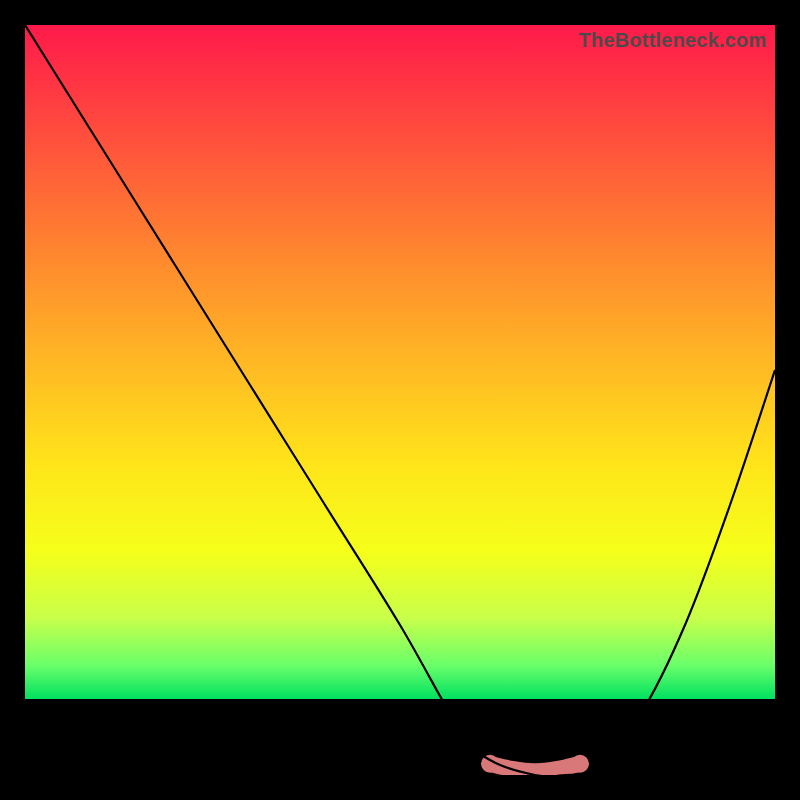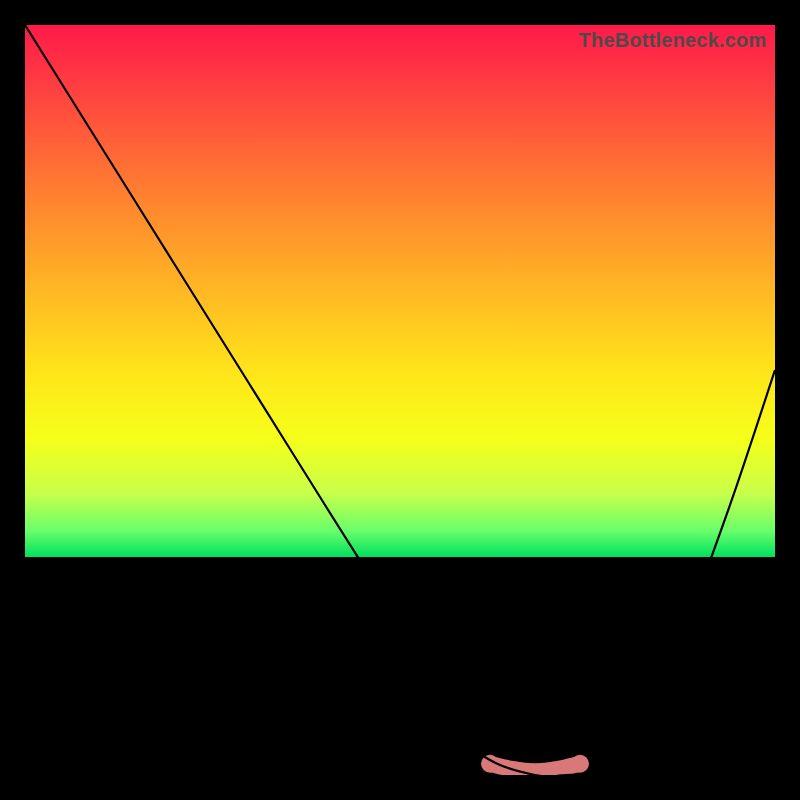--- a/index.html
+++ b/index.html
@@ -8,21 +8,21 @@
     position: relative;
     width: 800px;
     height: 800px;
     background: #000;
   }
   .plot-area {
     position: absolute;
     left: 25px;
     top: 25px;
     width: 750px;
-    height: 532px;
+    height: 674px;
     background: linear-gradient(to bottom,
       #ff1a4a 0%,
       #ff3344 8%,
       #ff5a3a 20%,
       #ff8a2e 35%,
       #ffb824 50%,
       #ffe41a 65%,
       #f5ff1a 78%,
       #c8ff4a 88%,
       #6aff6a 95%,

